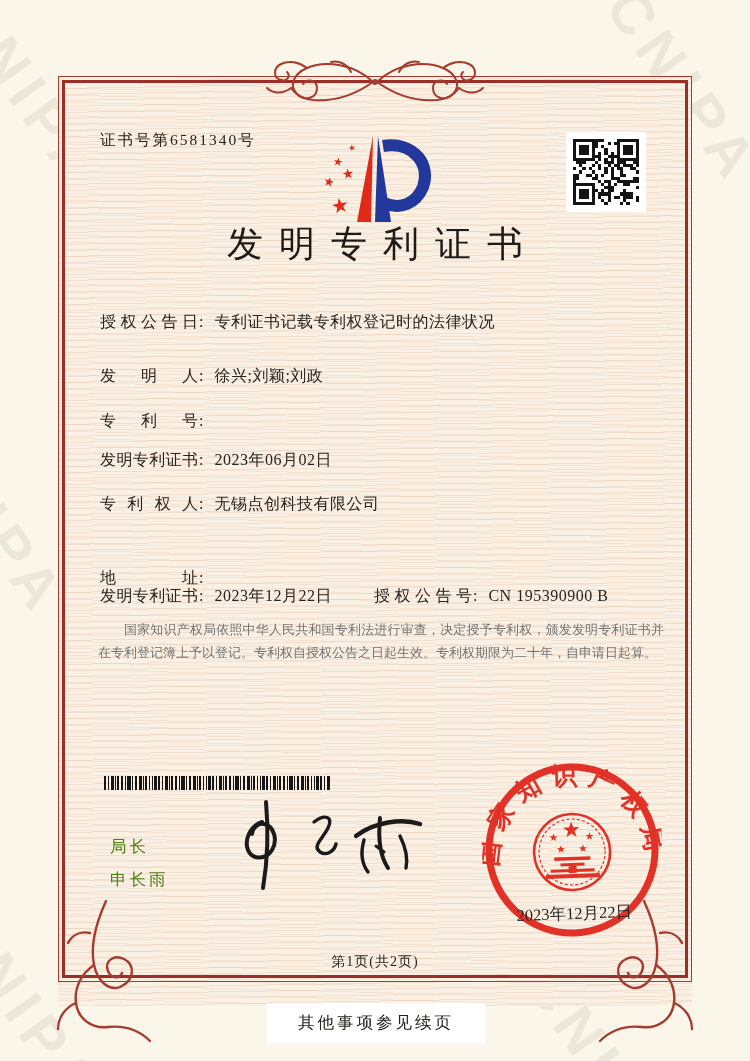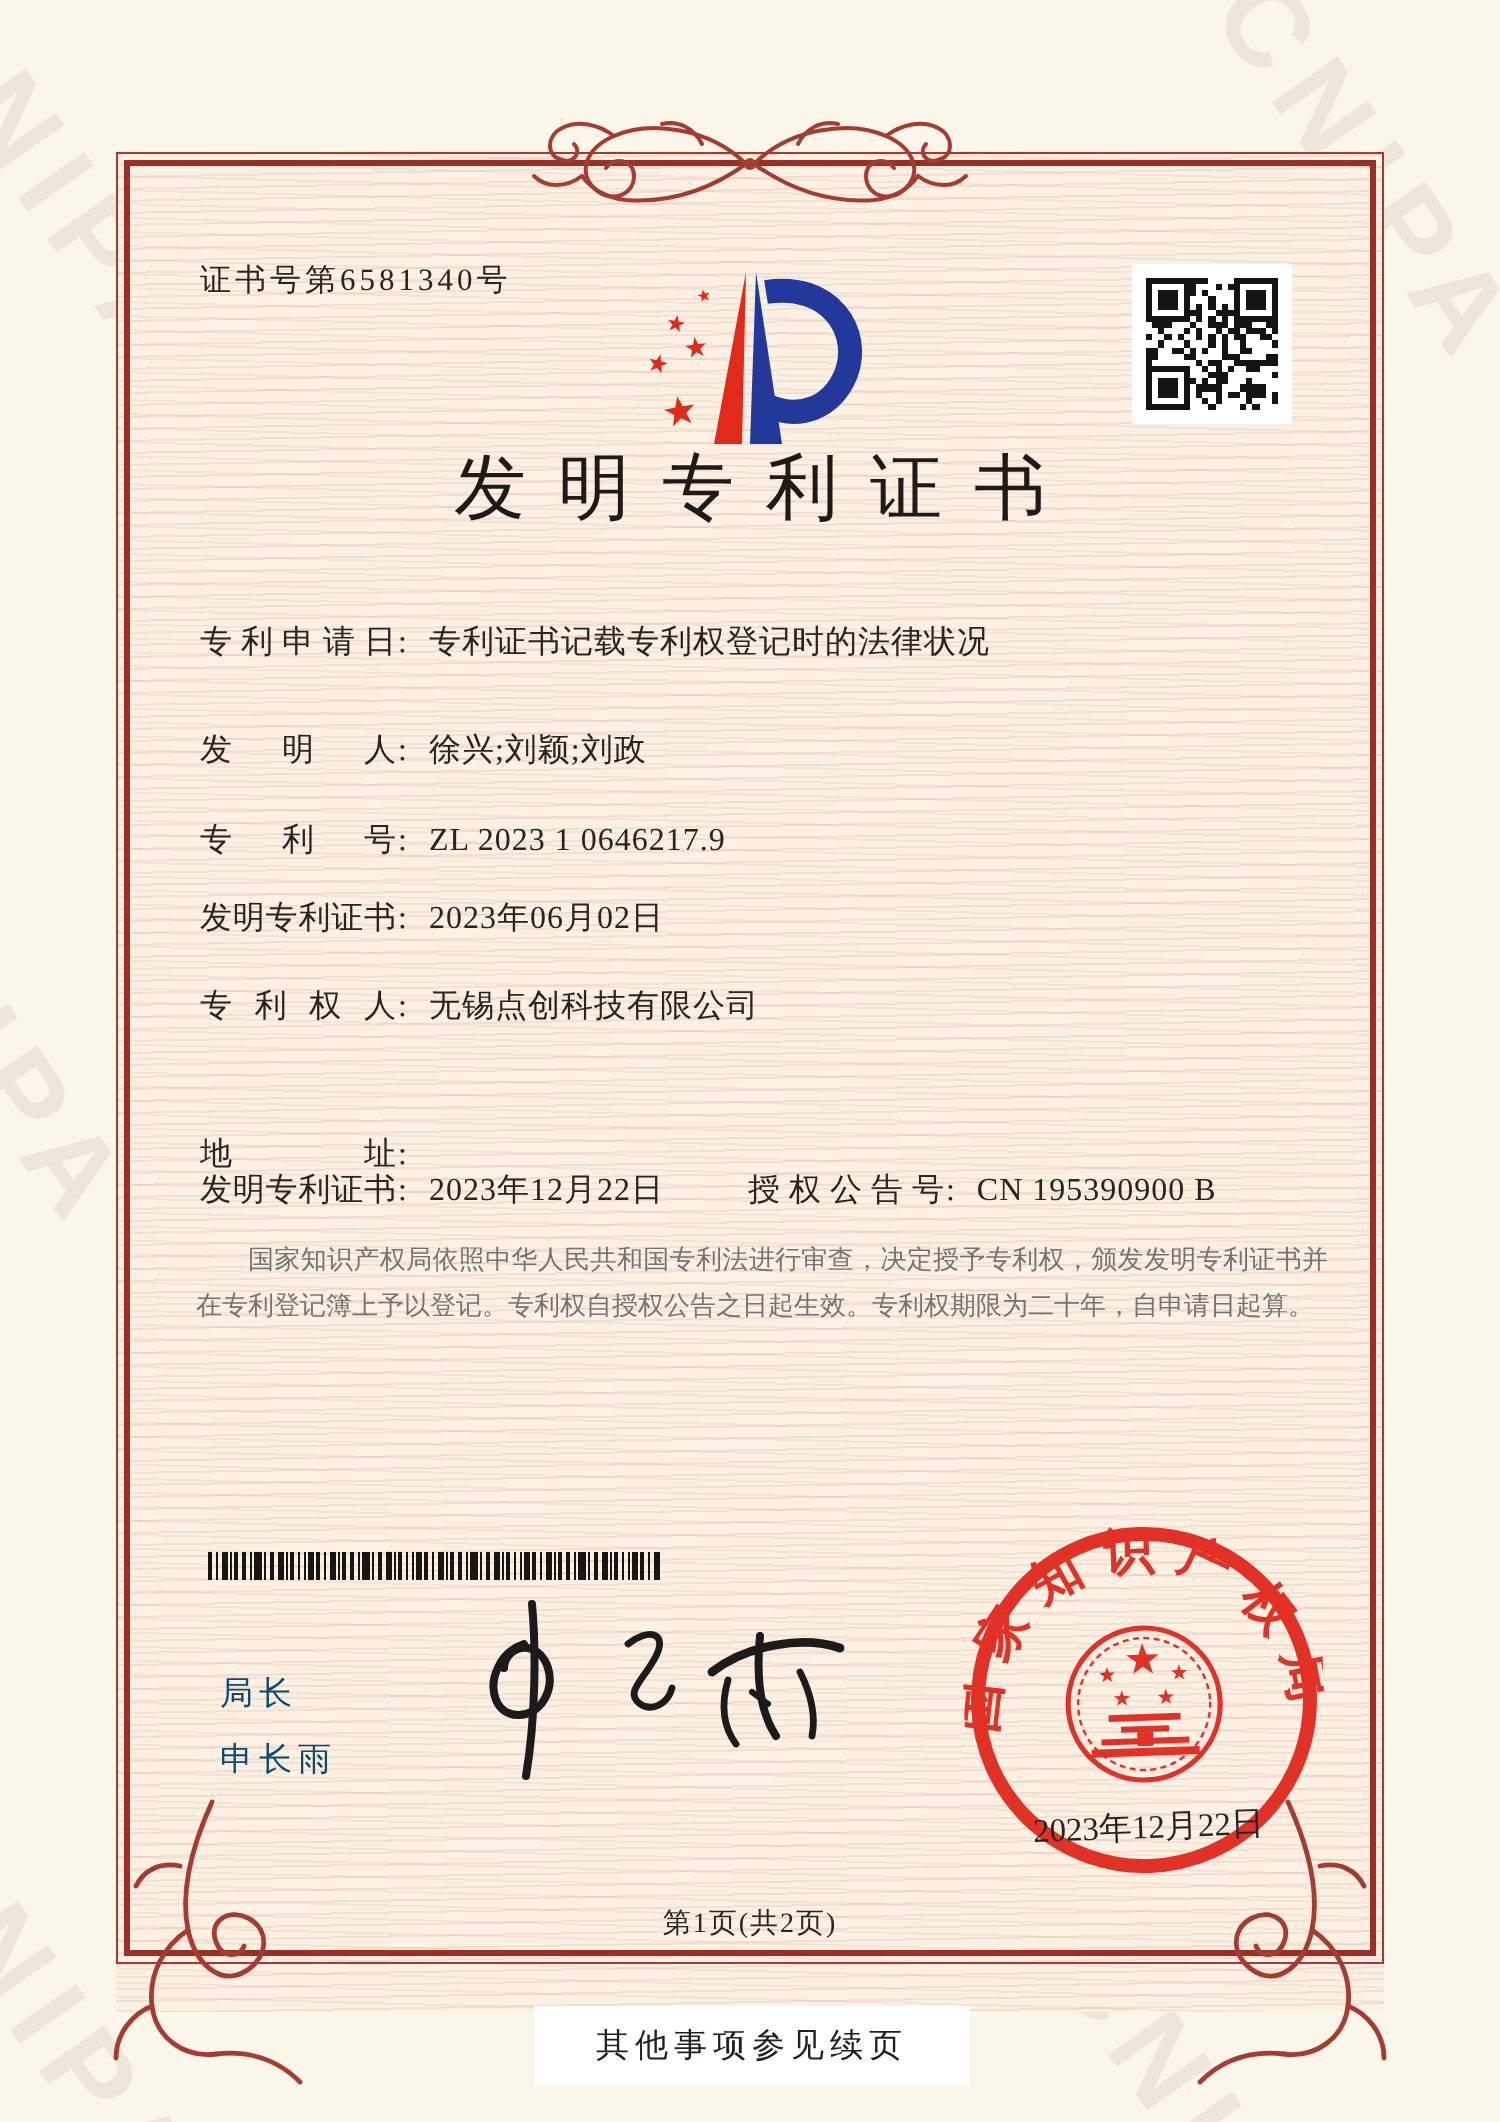--- a/index.html
+++ b/index.html
@@ -54,21 +54,21 @@
   .fvalue.addr{width:452px;}
   .pairgap{margin-left:42px;display:flex;}
   
   .paras{position:absolute;left:98px;top:618px;width:566px;font-size:13px;line-height:1.78;
          text-align:justify;color:#737373;}
   .paras p{margin:0 0 6px 0;text-indent:2em;}
   
   .barcode{position:absolute;left:104px;top:776px;width:228px;height:14px;font-size:0;white-space:nowrap;overflow:hidden;}
   .barcode b{display:inline-block;height:100%;background:#161616;}
   .officer{position:absolute;left:110px;top:836px;font-family:Liberation Serif, serif;
-           font-size:16.5px;letter-spacing:3px;color:#0c4a6e;}
+           font-size:16.5px;letter-spacing:3px;color:#4d7c0f;}
   .officer div{margin-bottom:11px;}
   .signature{position:absolute;left:222px;top:792px;}
   .seal{position:absolute;left:482px;top:760px;transform:rotate(-2deg);}
   .page-info{position:absolute;left:0;top:953px;width:750px;text-align:center;font-size:14px;letter-spacing:1px;}
   .footer-box{
     position:absolute;left:267px;top:1003px;width:218px;height:40px;background:#ffffff;
     display:flex;align-items:center;justify-content:center;
     font-size:16.5px;letter-spacing:3px;color:#23201b;
   }
 </style>
@@ -583,33 +583,32 @@
       <i class="on"></i>
       <i></i>
       <i></i>
       <i></i>
     </div>
   </div>
 
 <div class="title">发明专利证书</div>
 
 <div class="frow" style="top:310px">
-  <span class="flabel">专利申请日</span>
+  <span class="flabel">授权公告日</span>
     <span class="fcolon">:</span>
   <span class="fvalue">专利证书记载专利权登记时的法律状况</span>
 </div>
 <div class="frow" style="top:364px">
   <span class="flabel">发明人</span>
     <span class="fcolon">:</span>
   <span class="fvalue">徐兴;刘颖;刘政</span>
 </div>
 <div class="frow" style="top:409px">
   <span class="flabel">专利号</span>
     <span class="fcolon">:</span>
-  <span class="fvalue">ZL 2023 1 0646217.9</span>
 </div>
 <div class="frow" style="top:448px">
   <span class="flabel">发明专利证书</span>
     <span class="fcolon">:</span>
   <span class="fvalue">2023年06月02日</span>
 </div>
 <div class="frow" style="top:492px">
   <span class="flabel">专利权人</span>
     <span class="fcolon">:</span>
   <span class="fvalue">无锡点创科技有限公司</span>

